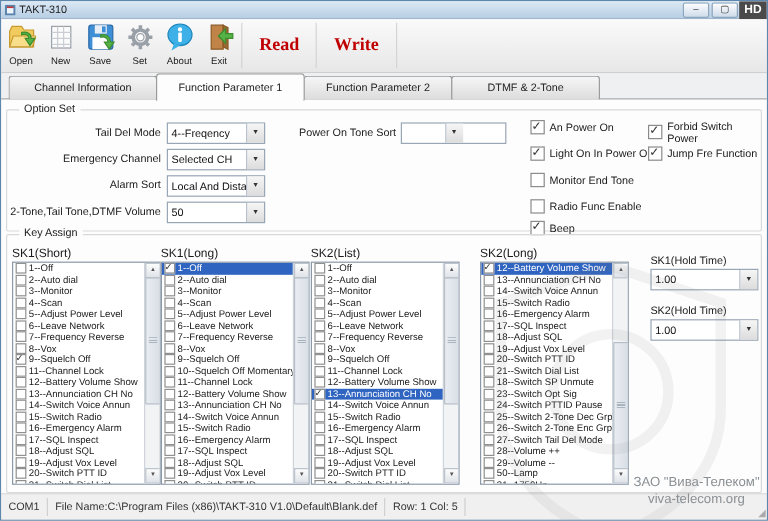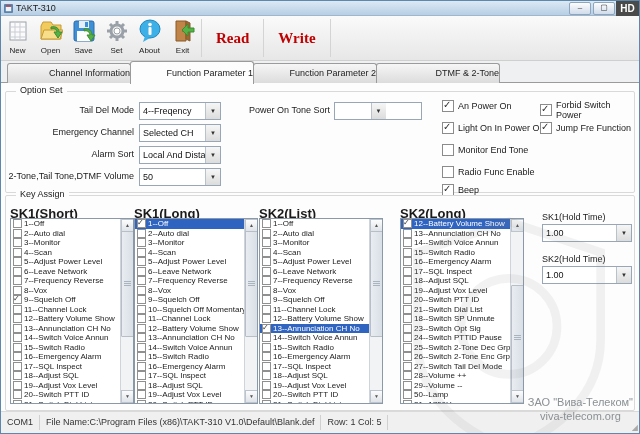--- a/index.html
+++ b/index.html
@@ -12,36 +12,36 @@
   .hd-badge{position:absolute;right:0;top:0;width:23px;height:15px;background:#4a4a4a;color:#fff;font-size:10px;font-weight:bold;text-align:center;line-height:15px;}
   
   .toolbar{position:absolute;left:0;top:15px;width:100%;height:44px;background:linear-gradient(#fafafa,#e7e7e7);border-bottom:1px solid #cfcfcf;display:flex;align-items:stretch;}
   .tbtn{width:33px;margin:1px 0;padding-top:2px;display:flex;flex-direction:column;align-items:center;justify-content:flex-start;gap:1px;font-size:8px;color:#222;cursor:default;}
   .tbtn svg{width:24px;height:24px;}
   .tsep{width:1px;background:#d4d4d4;margin:3px 2px;}
   .rwbtn{border:none;background:transparent;color:#c00000;font-family:"Liberation Serif",serif;font-weight:bold;font-size:15px;padding:0 12px;cursor:default;}
   
   .tabstrip{position:absolute;left:0;top:60px;width:100%;height:22px;background:#eef0f2;}
   .tabstrip::after{content:"";position:absolute;left:0;right:0;bottom:0;height:1px;background:#9b9b9b;}
-  .tab{position:absolute;top:2px;height:19px;width:122px;text-align:right;font-size:9px;line-height:19px;color:#222;background:linear-gradient(#f6f6f6,#dcdcdc);border:1px solid #9b9b9b;border-bottom:none;border-radius:3px 3px 0 0;z-index:1;cursor:default;}
+  .tab{position:absolute;top:2px;height:19px;width:122px;text-align:center;font-size:9px;line-height:19px;color:#222;background:linear-gradient(#f6f6f6,#dcdcdc);border:1px solid #9b9b9b;border-bottom:none;border-radius:3px 3px 0 0;z-index:1;cursor:default;}
   .tab.active{top:0;height:22px;line-height:22px;background:#fdfdfd;z-index:3;}
   
   .content{position:absolute;left:0;top:82px;width:100%;height:328px;background:#fdfdfd;}
   .groupbox{position:absolute;border:1px solid #d9d9d9;border-radius:2px;}
   .gcaption{position:absolute;top:-7px;left:10px;background:#fdfdfd;padding:0 4px;font-size:9px;color:#1a1a1a;}
   .flabel{position:absolute;font-size:9px;color:#1a1a1a;text-align:right;white-space:nowrap;}
   .dd{position:absolute;height:16px;background:#fff;border:1px solid #98a6b5;display:flex;align-items:center;font-size:9px;color:#111;cursor:default;}
   .dd .ddtext{flex:1;padding:0 3px;white-space:nowrap;overflow:hidden;}
   .dd .ddarrow{width:14px;height:100%;background:linear-gradient(#f6f6f6,#dcdcdc);border-left:1px solid #b9c2cc;font-size:6px;color:#333;display:flex;align-items:center;justify-content:center;}
   
   .ckrow{position:absolute;display:flex;align-items:center;gap:4px;font-size:9px;color:#1a1a1a;cursor:default;}
   .ck{width:10px;height:10px;background:#fff;border:1px solid #8b8b8b;position:relative;flex:none;}
   .ck.on::after{content:"\2713";position:absolute;left:0px;top:-2px;font-size:10px;color:#333;}
   
-  .listhdr{position:absolute;font-size:13px;color:#1a1a1a;font-weight:bold;}
+  .listhdr{position:absolute;font-size:10px;color:#1a1a1a;}
   .klist{position:absolute;background:#fff;border:1px solid #8a98a8;overflow:hidden;text-decoration:underline;}
   .lrows{position:absolute;left:0;top:0;right:12px;bottom:0;}
   .lrow{height:9.5px;display:flex;align-items:center;font-size:8px;color:#1a1a1a;white-space:nowrap;cursor:default;}
   .lrow.sel{background:#2f64c1;color:#fff;}
   .lck{width:7px;height:7px;background:#fff;border:1px solid #909090;margin:0 2px 0 2px;position:relative;flex:none;}
   .lck.on::after{content:"\2713";position:absolute;left:-1px;top:-2px;font-size:8px;color:#333;}
   .vscroll{position:absolute;right:0;top:0;bottom:0;width:12px;background:#f2f3f5;border-left:1px solid #cfd4da;}
   .sbtn{position:absolute;left:0;width:11px;height:11px;background:linear-gradient(#fcfcfc,#dfe3e8);border:1px solid #bcc4cd;font-size:5px;color:#555;text-align:center;line-height:10px;}
   .sthumb{position:absolute;left:0;width:11px;background:linear-gradient(90deg,#e9edf2,#d9dfe6);border:1px solid #b6bec8;border-radius:1px;}
   .sthumb::after{content:"";position:absolute;left:2px;right:2px;top:50%;height:5px;margin-top:-3px;background:repeating-linear-gradient(#aab4bf 0 1px,transparent 1px 2px);}
@@ -71,32 +71,32 @@
       <span class="wbtn">–</span>
       <span class="wbtn">▢</span>
     </span>
     <span class="hd-badge">HD</span>
   </div>
 
   <div class="toolbar">
     <div id="tb-buttons" style="display:flex;">
         <div class="tbtn">
           <span><svg viewBox="0 0 24 24">
-              <rect x="4" y="3" width="16" height="18" fill="#fbfbfb" stroke="#9aa0a8"></rect>
-              <path d="M4 8h16M4 13h16M4 18h16M9 3v18M14 3v18" stroke="#c9cdd4" fill="none"></path>
-            </svg></span>
-          <span>New</span>
-        </div>
-        <div class="tbtn">
-          <span><svg viewBox="0 0 24 24">
               <path d="M2 7l2-4h8l2 3h8v14H2z" fill="#f2cb5e" stroke="#c79a30"></path>
               <path d="M2 20l3-9h19l-3 9z" fill="#f8dd8a" stroke="#c79a30"></path>
               <path d="M12 8c5-1 8 1 8 5h3l-4 6-4-6h3c0-3-3-4-6-3z" fill="#55b246" stroke="#3c8c30"></path>
             </svg></span>
           <span>Open</span>
+        </div>
+        <div class="tbtn">
+          <span><svg viewBox="0 0 24 24">
+              <rect x="4" y="3" width="16" height="18" fill="#fbfbfb" stroke="#9aa0a8"></rect>
+              <path d="M4 8h16M4 13h16M4 18h16M9 3v18M14 3v18" stroke="#c9cdd4" fill="none"></path>
+            </svg></span>
+          <span>New</span>
         </div>
         <div class="tbtn">
           <span><svg viewBox="0 0 24 24">
               <rect x="2" y="2" width="20" height="20" rx="2" fill="#3f8fd6" stroke="#2a6aa8"></rect>
               <rect x="7" y="2" width="10" height="7" fill="#e8eef5"></rect>
               <rect x="13" y="3" width="3" height="5" fill="#3f8fd6"></rect>
               <rect x="5" y="12" width="14" height="10" fill="#fdfdfd"></rect>
               <path d="M12 10c5-1 8 2 8 6h3l-4 6-4-6h3c0-3-3-5-6-4z" fill="#55b246" stroke="#3c8c30"></path>
             </svg></span>
           <span>Save</span>

